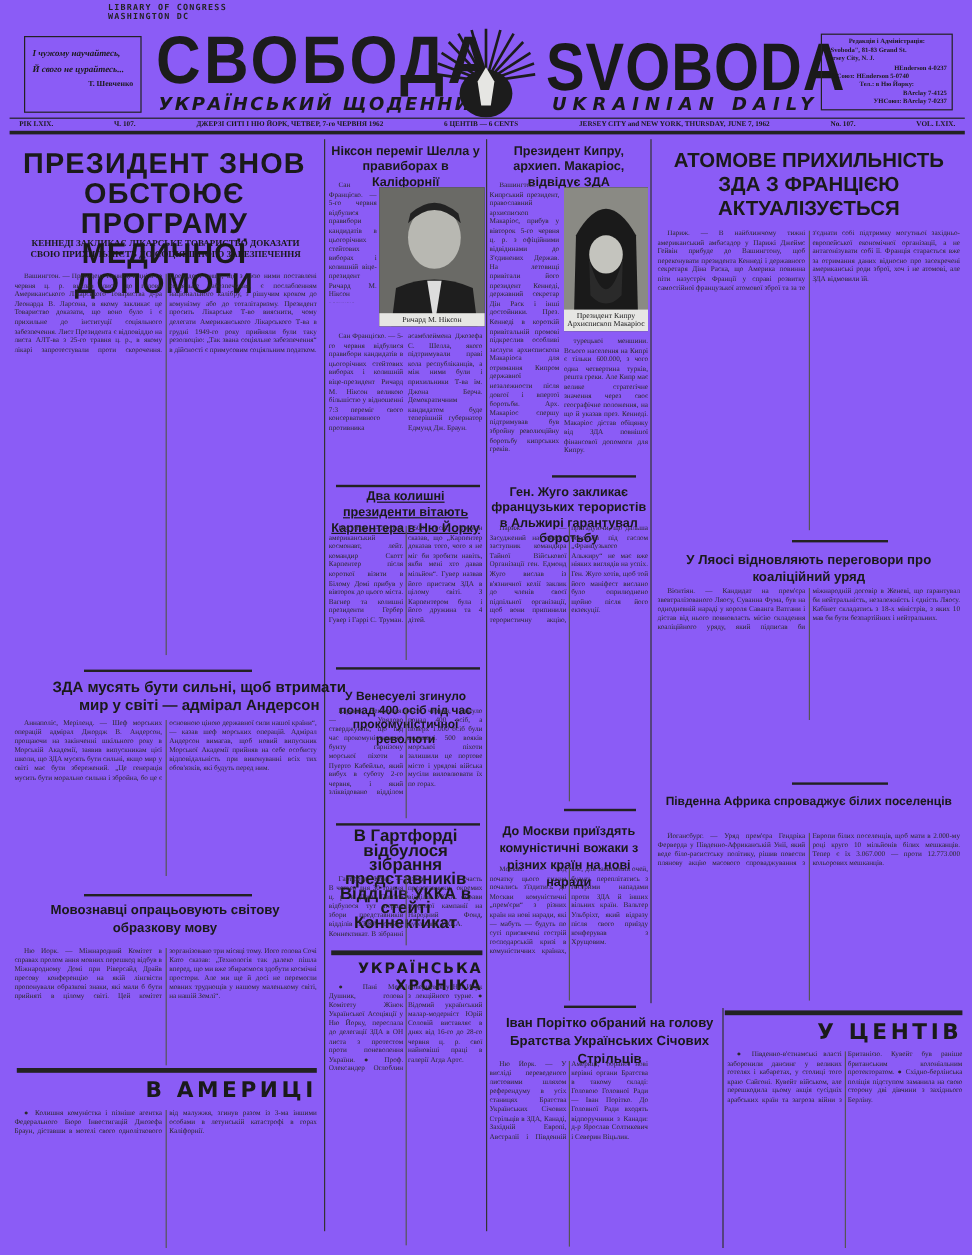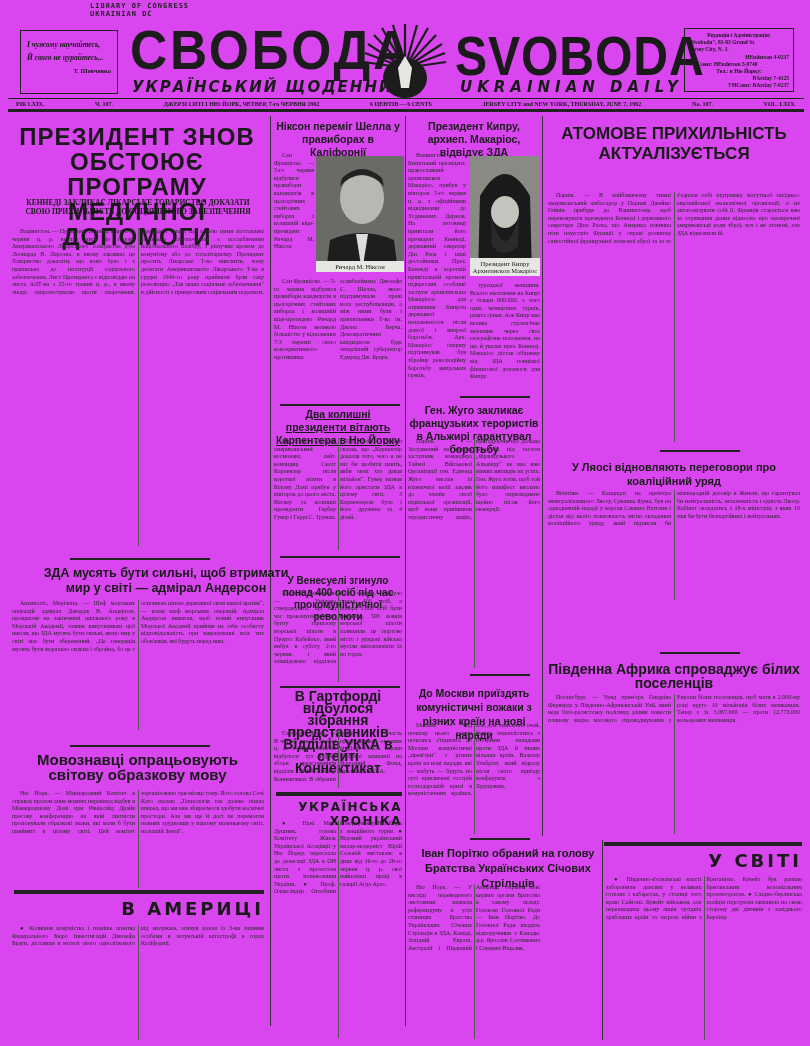--- a/index.html
+++ b/index.html
@@ -1,18 +1,18 @@
 <!DOCTYPE html>
 <html><head>
 <meta charset="utf-8">
 <style>
   * { box-sizing: border-box; margin: 0; padding: 0; }
   html, body { width: 810px; height: 1046px; overflow: hidden; background: #d9d9d6; }
   body { font-family: "DejaVu Serif", serif; color: #1a1a1a; position: relative; }
-  .page { position: absolute; left: 0; top: 0; width: 810px; height: 1046px; background: #d946ef; }
+  .page { position: absolute; left: 0; top: 0; width: 810px; height: 1046px; background: #8b5cf6; }
   .stamp { position: absolute; left: 90px; top: 2px; font: bold 7px "DejaVu Sans Mono", monospace; letter-spacing: 1px; line-height: 8px; color: #222; }
   .quote-box { position: absolute; left: 20px; top: 30px; width: 98px; height: 64px; border: 1.5px solid #222; padding: 7px 6px; font: italic bold 7.5px "Liberation Serif", serif; line-height: 13px; }
   .quote-box .author { text-align: right; font-style: normal; font-size: 6.5px; }
   .mast-cyr { position: absolute; left: 130px; top: 22px; font: bold 56px "Liberation Sans Narrow", "Liberation Sans", sans-serif; letter-spacing: 3px; transform: scaleX(0.92); transform-origin: left; color: #1c1c1c; line-height: 56px; }
   .mast-cyr-sub { position: absolute; left: 132px; top: 78px; font: italic bold 15px "DejaVu Sans", sans-serif; letter-spacing: 2px; }
   .mast-lat { position: absolute; left: 455px; top: 28px; font: bold 56px "Liberation Sans", sans-serif; letter-spacing: 1px; line-height: 56px; transform: scaleX(0.86); transform-origin: left; }
   .mast-lat-sub { position: absolute; left: 460px; top: 78px; font: italic bold 15px "DejaVu Sans", sans-serif; letter-spacing: 5px; }
   .emblem { position: absolute; left: 360px; top: 16px; width: 90px; height: 82px; }
   .addr-box { position: absolute; left: 684px; top: 28px; width: 110px; height: 64px; border: 1.5px solid #222; padding: 3px 4px; font: bold 5.5px "Liberation Serif", serif; line-height: 7.2px; }
   .addr-box .r { text-align: right; }
@@ -27,21 +27,21 @@
   .photo .caption { position: absolute; bottom: 0; left: 0; right: 0; background: #e6e6e3; font: 6.5px "Liberation Serif", serif; text-align: center; padding: 2px; }
   .section-title { position: absolute; text-align: right; font: bold 18px "DejaVu Sans", sans-serif; letter-spacing: 3px; }
 </style>
 </head>
 <body>
 
 <div class="page">
 
   <div class="stamp">
     <div>LIBRARY OF CONGRESS</div>
-    <div>UKRAINIAN DC</div>
+    <div>WASHINGTON DC</div>
   </div>
 
   <div class="quote-box">
     <div>І чужому научайтесь,</div>
     <div>Й свого не цурайтесь...</div>
     <div class="author">Т. Шевченко</div>
   </div>
 
   <div class="mast-cyr">СВОБОДА</div>
   <div class="mast-cyr-sub">УКРАЇНСЬКИЙ ЩОДЕННИК</div>
@@ -106,21 +106,21 @@
 
   <div class="h-rule" style="left:70px; top:558px; width:140px;"></div>
 
   <div class="headline" style="left:12px; top:566px; width:252px; font-size:12.5px; line-height:15px; font-family:'Liberation Sans',sans-serif;margin-left:28px;">ЗДА мусять бути сильні, щоб втримати мир у світі — адмірал Андерсон</div>
   <div class="text-block" style="left:12px; top:600px; width:252px; height:130px; column-count:2; column-gap:6px; column-rule:1px solid #555;">
     <p>Аннаполіс, Меріленд. — Шеф морських операцій адмірал Джордж В. Андерсон, прощаючи на закінченні шкільного року в Морській Академії, заявив випускникам цієї школи, що ЗДА мусять бути сильні, якщо мир у світі має бути збережений. „Це генерація мусить бути морально сильна і збройна, бо це є основною ціною державної сили нашої країни“, — казав шеф морських операцій. Адмірал Андерсон вимагав, щоб новий випускник Морської Академії прийняв на себе особисту відповідальність при виконуванні всіх тих обов'язків, які будуть перед ним.</p>
   </div>
 
   <div class="h-rule" style="left:70px; top:745px; width:140px;"></div>
 
-  <div class="headline" style="left:30px; top:752px; width:215px; font-size:15px; line-height:15px;text-align:center;">Мовознавці опрацьовують світову образкову мову</div>
+  <div class="headline" style="left:30px; top:752px; width:215px; font-size:11px; line-height:15px;text-align:center;">Мовознавці опрацьовують світову образкову мову</div>
   <div class="text-block" style="left:12px; top:790px; width:252px; height:98px; column-count:2; column-gap:6px; column-rule:1px solid #555;">
     <p>Ню Йорк. — Міжнародний Комітет в справах пролом ання мовних перешкод відбув в Міжнародному Домі при Ріверсайд Драйв пресову конференцію на якій лінгвісти пропонували образкові знаки, які мали б бути прийняті в цілому світі. Цей комітет зорганізовано три місяці тому. Його голова Сочі Като сказав: „Технологія так далеко пішла вперед, що ми вже збираємося здобути космічні простори. Але ми ще й досі не перемогли мовних труднощів у нашому маленькому світі, на нашій Землі“.</p>
   </div>
 
   <div class="h-rule thick" style="left:14px; top:890px; width:250px;"></div>
 
   <div class="section-title" style="left:12px; top:898px; width:252px;">В АМЕРИЦІ</div>
   <div class="text-block" style="left:12px; top:925px; width:252px; height:115px; column-count:2; column-gap:6px; column-rule:1px solid #555;">
     <p>● Колишня комуністка і пізніше агентка Федерального Бюро Інвестигацій Джозефа Браун, діставши в мотелі свого одноліткового від малужжя, згинув разом із 3-ма іншими особами в летунській катастрофі в горах Каліфорнії.</p>
   </div>
@@ -155,20 +155,21 @@
       <path d="M21 60 Q35 110 49 60 L48 90 Q35 104 22 90 Z" fill="#2a2a2a"></path>
     </svg>
     <div class="caption">Президент Кипру Архиєпископ Макаріос</div>
   </div>
   <div class="text-block" style="left:470px; top:282px; width:70px; height:100px;">
     <p>турецької меншини. Всього населення на Кипрі є тільки 600.000, з чого одна четвертина турків, решта греки. Але Кипр має велике стратегічне значення через своє географічне положення, на що й указав през. Кеннеді. Макаріос дістав обіцянку від ЗДА повнішої фінансової допомоги для Кипру.</p>
   </div>
 
   <div class="headline" style="left:548px; top:124px; width:252px; font-size:17px; line-height:20px;">
     <div>АТОМОВЕ ПРИХИЛЬНІСТЬ</div>
+    <div>ЗДА З ФРАНЦІЄЮ</div>
     <div>АКТУАЛІЗУЄТЬСЯ</div>
   </div>
   <div class="text-block" style="left:548px; top:192px; width:252px; height:250px; column-count:2; column-gap:6px; column-rule:1px solid #555;">
     <p>Париж. — В найближчому тижні американський амбасадор у Парижі Джеймс Гейвін прибуде до Вашингтону, щоб переконувати президента Кеннеді і державного секретаря Діна Раска, що Америка повинна піти назустріч Франції у справі розвитку самостійної французької атомової зброї та за те з'єднати собі підтримку могутньої західньо-европейської економічної організації, а не антагонізувати собі її. Франція старається вже за отримання даних відносно про засекречені американські роди зброї, хоч і не атомові, але ЗДА відмовили їй.</p>
   </div>
 
   <div class="h-rule" style="left:280px; top:404px; width:120px;"></div>
   <div class="headline" style="left:274px; top:408px; width:128px; font-size:10.5px; line-height:13px;text-decoration:underline;">Два колишні президенти вітають Карпентера в Ню Йорку</div>
   <div class="text-block" style="left:274px; top:438px; width:128px; height:112px; column-count:2; column-gap:4px; column-rule:1px solid #555;">
     <p>Ню Йорк. — Другий американський космонавт, лейт. командир Скотт Карпентер після короткої візити в Білому Домі прибув у вівторок до цього міста. Вагнер та колишні президенти Гербер Гувер і Гаррі С. Труман. 1.500 осіб, Труман сказав, що „Карпентер доказав того, чого я не міг би зробити навіть, якби мені хто давав мільйон“. Гувер назвав його пристаєм ЗДА в цілому світі. З Карпентером була і його дружина та 4 дітей.</p>
@@ -204,31 +205,31 @@
     <p>Вієнтіян. — Кандидат на прем'єра звевтралізованого Ляосу, Суванна Фума, був на однодневній нараді у короля Саванга Ватгани і дістав від нього повновласть місію складення коаліційного уряду, який підписав би міжнародній договір в Женеві, що гарантувал би нейтральність, незалежність і єдність Ляосу. Кабінет складатись з 18-х міністрів, з яких 10 мав би бути безпартійних і нейтральних.</p>
   </div>
 
   <div class="h-rule" style="left:470px; top:674px; width:60px;"></div>
   <div class="headline" style="left:408px; top:686px; width:132px; font-size:10.5px; line-height:14px;">До Москви приїздять комуністичні вожаки з різних країн на нові наради</div>
   <div class="text-block" style="left:408px; top:722px; width:132px; height:112px; column-count:2; column-gap:4px; column-rule:1px solid #555;">
     <p>Москва. — Від початку цього тижня почались з'їздитись до Москви комуністичні „прем'єри“ з різних країн на нові наради, які — мабуть — будуть по суті присвячені гострій господарській кризі в комуністичних країнах, але, для замилення очей, будуть переплітатись з гострими нападами проти ЗДА й інших вільних країн. Вальтер Ульбріхт, який відразу після свого приїзду конферував з Хрущовим.</p>
   </div>
 
   <div class="h-rule" style="left:660px; top:652px; width:80px;"></div>
-  <div class="headline" style="left:548px; top:662px; width:252px; font-size:14px; line-height:14px;">Південна Африка спроваджує білих поселенців</div>
+  <div class="headline" style="left:548px; top:662px; width:252px; font-size:10px; line-height:14px;">Південна Африка спроваджує білих поселенців</div>
   <div class="text-block" style="left:548px; top:694px; width:252px; height:140px; column-count:2; column-gap:6px; column-rule:1px solid #555;">
     <p>Йогансбург. — Уряд прем'єра Гендріка Ферверда у Південно-Африканській Унії, який веде біло-расистську політику, рішив повести плянову акцію масового спроваджування з Европи білих поселенців, щоб мати в 2.000-му році круго 10 мільйонів білих мешканців. Тепер є їх 3.067.000 — проти 12.773.000 кольорових мешканців.</p>
   </div>
 
   <div class="h-rule" style="left:470px; top:838px; width:60px;"></div>
   <div class="headline" style="left:408px; top:846px; width:200px; font-size:11px; line-height:15px;">Іван Порітко обраний на голову Братства Українських Січових Стрільців</div>
   <div class="text-block" style="left:408px; top:884px; width:132px; height:155px; column-count:2; column-gap:4px; column-rule:1px solid #555;">
     <p>Ню Йорк. — У висліді переведеного листовими шляхом референдуму в усіх станицях Братства Українських Січових Стрільців в ЗДА, Канаді, Західній Европі, Австралії і Південній Америці, обрано нові керівні органи Братства в такому складі: Головою Головної Ради — Іван Порітко. До Головної Ради входять відпоручники з Канади: д-р Ярослав Солтикевич і Северин Віцьлик.</p>
   </div>
 
   <div class="h-rule thick" style="left:604px; top:842px; width:198px;"></div>
   <div class="col-rule" style="left:602px; top:840px; height:200px;"></div>
-  <div class="section-title" style="left:604px; top:850px; width:198px;">У СВІТІ</div>
+  <div class="section-title" style="left:604px; top:850px; width:198px;">У ЦЕНТІВ</div>
   <div class="text-block" style="left:606px; top:876px; width:196px; height:164px; column-count:2; column-gap:5px; column-rule:1px solid #555;">
     <p>● Південно-в'єтнамські власті заборонили дансинг у великих готелях і кабаретах, у столиці того краю Сайгоні. Кувейт військом, але перешкодила цьому акція сусідніх арабських країн та загроза війни з Британією. Кувейт був раніше британським колоніальним протекторатом. ● Східно-берлінська поліція підступом заманила на свою сторону дві дівчини з західнього Берліну.</p>
   </div>
 
 </div>
 
 </body></html>

